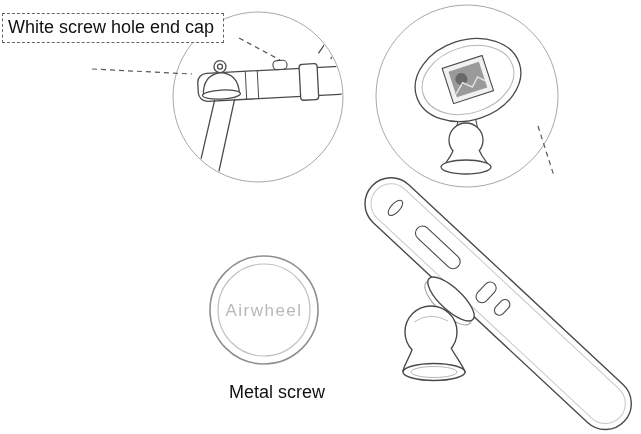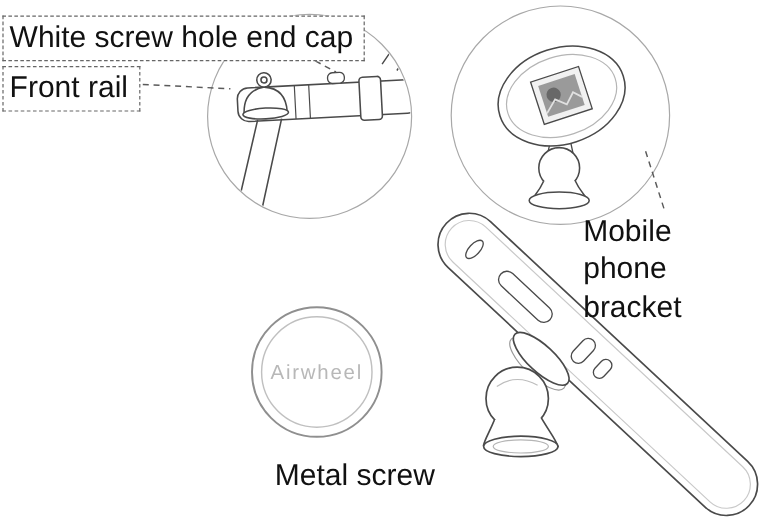--- a/index.html
+++ b/index.html
@@ -14,21 +14,21 @@
     height: 434px;
     background: #ffffff;
     overflow: hidden;
   }
   .canvas svg {
     position: absolute;
     left: 0; top: 0;
   }
   .label {
     position: absolute;
-    font-size: 25px;
+    font-size: 18px;
     color: #111111;
     line-height: 1.25;
     white-space: nowrap;
   }
   .label.boxed {
     border: 1px dashed #666666;
     padding: 2px 9px 3px 5px;
     background: #ffffff;
   }
   .label.wrap {
@@ -133,19 +133,17 @@
       <text x="264" y="316" text-anchor="middle" font-size="17" letter-spacing="1.5" fill="#b8b8b8">Airwheel</text>
     </g>
 
     <path d="M 239 38 L 280 60" stroke="#5a5a5a" stroke-width="1.2" fill="none" stroke-dasharray="5 4"></path>
     <path d="M 92 69 L 192 74" stroke="#5a5a5a" stroke-width="1.2" fill="none" stroke-dasharray="5 4"></path>
     <path d="M 538 126 L 554 176" stroke="#5a5a5a" stroke-width="1.2" fill="none" stroke-dasharray="5 4"></path>
   </svg>
 
   <div class="label boxed" id="end-cap-label">White screw hole end cap</div>
 
-  <div class="label boxed" id="front-rail-label">Front rail</div>
 
-  <div class="label wrap" id="mobile-bracket-label">Mobile phone bracket</div>
 
   <div class="label" id="metal-disc-label">Metal screw</div>
 
 </div>
 
 </body></html>

